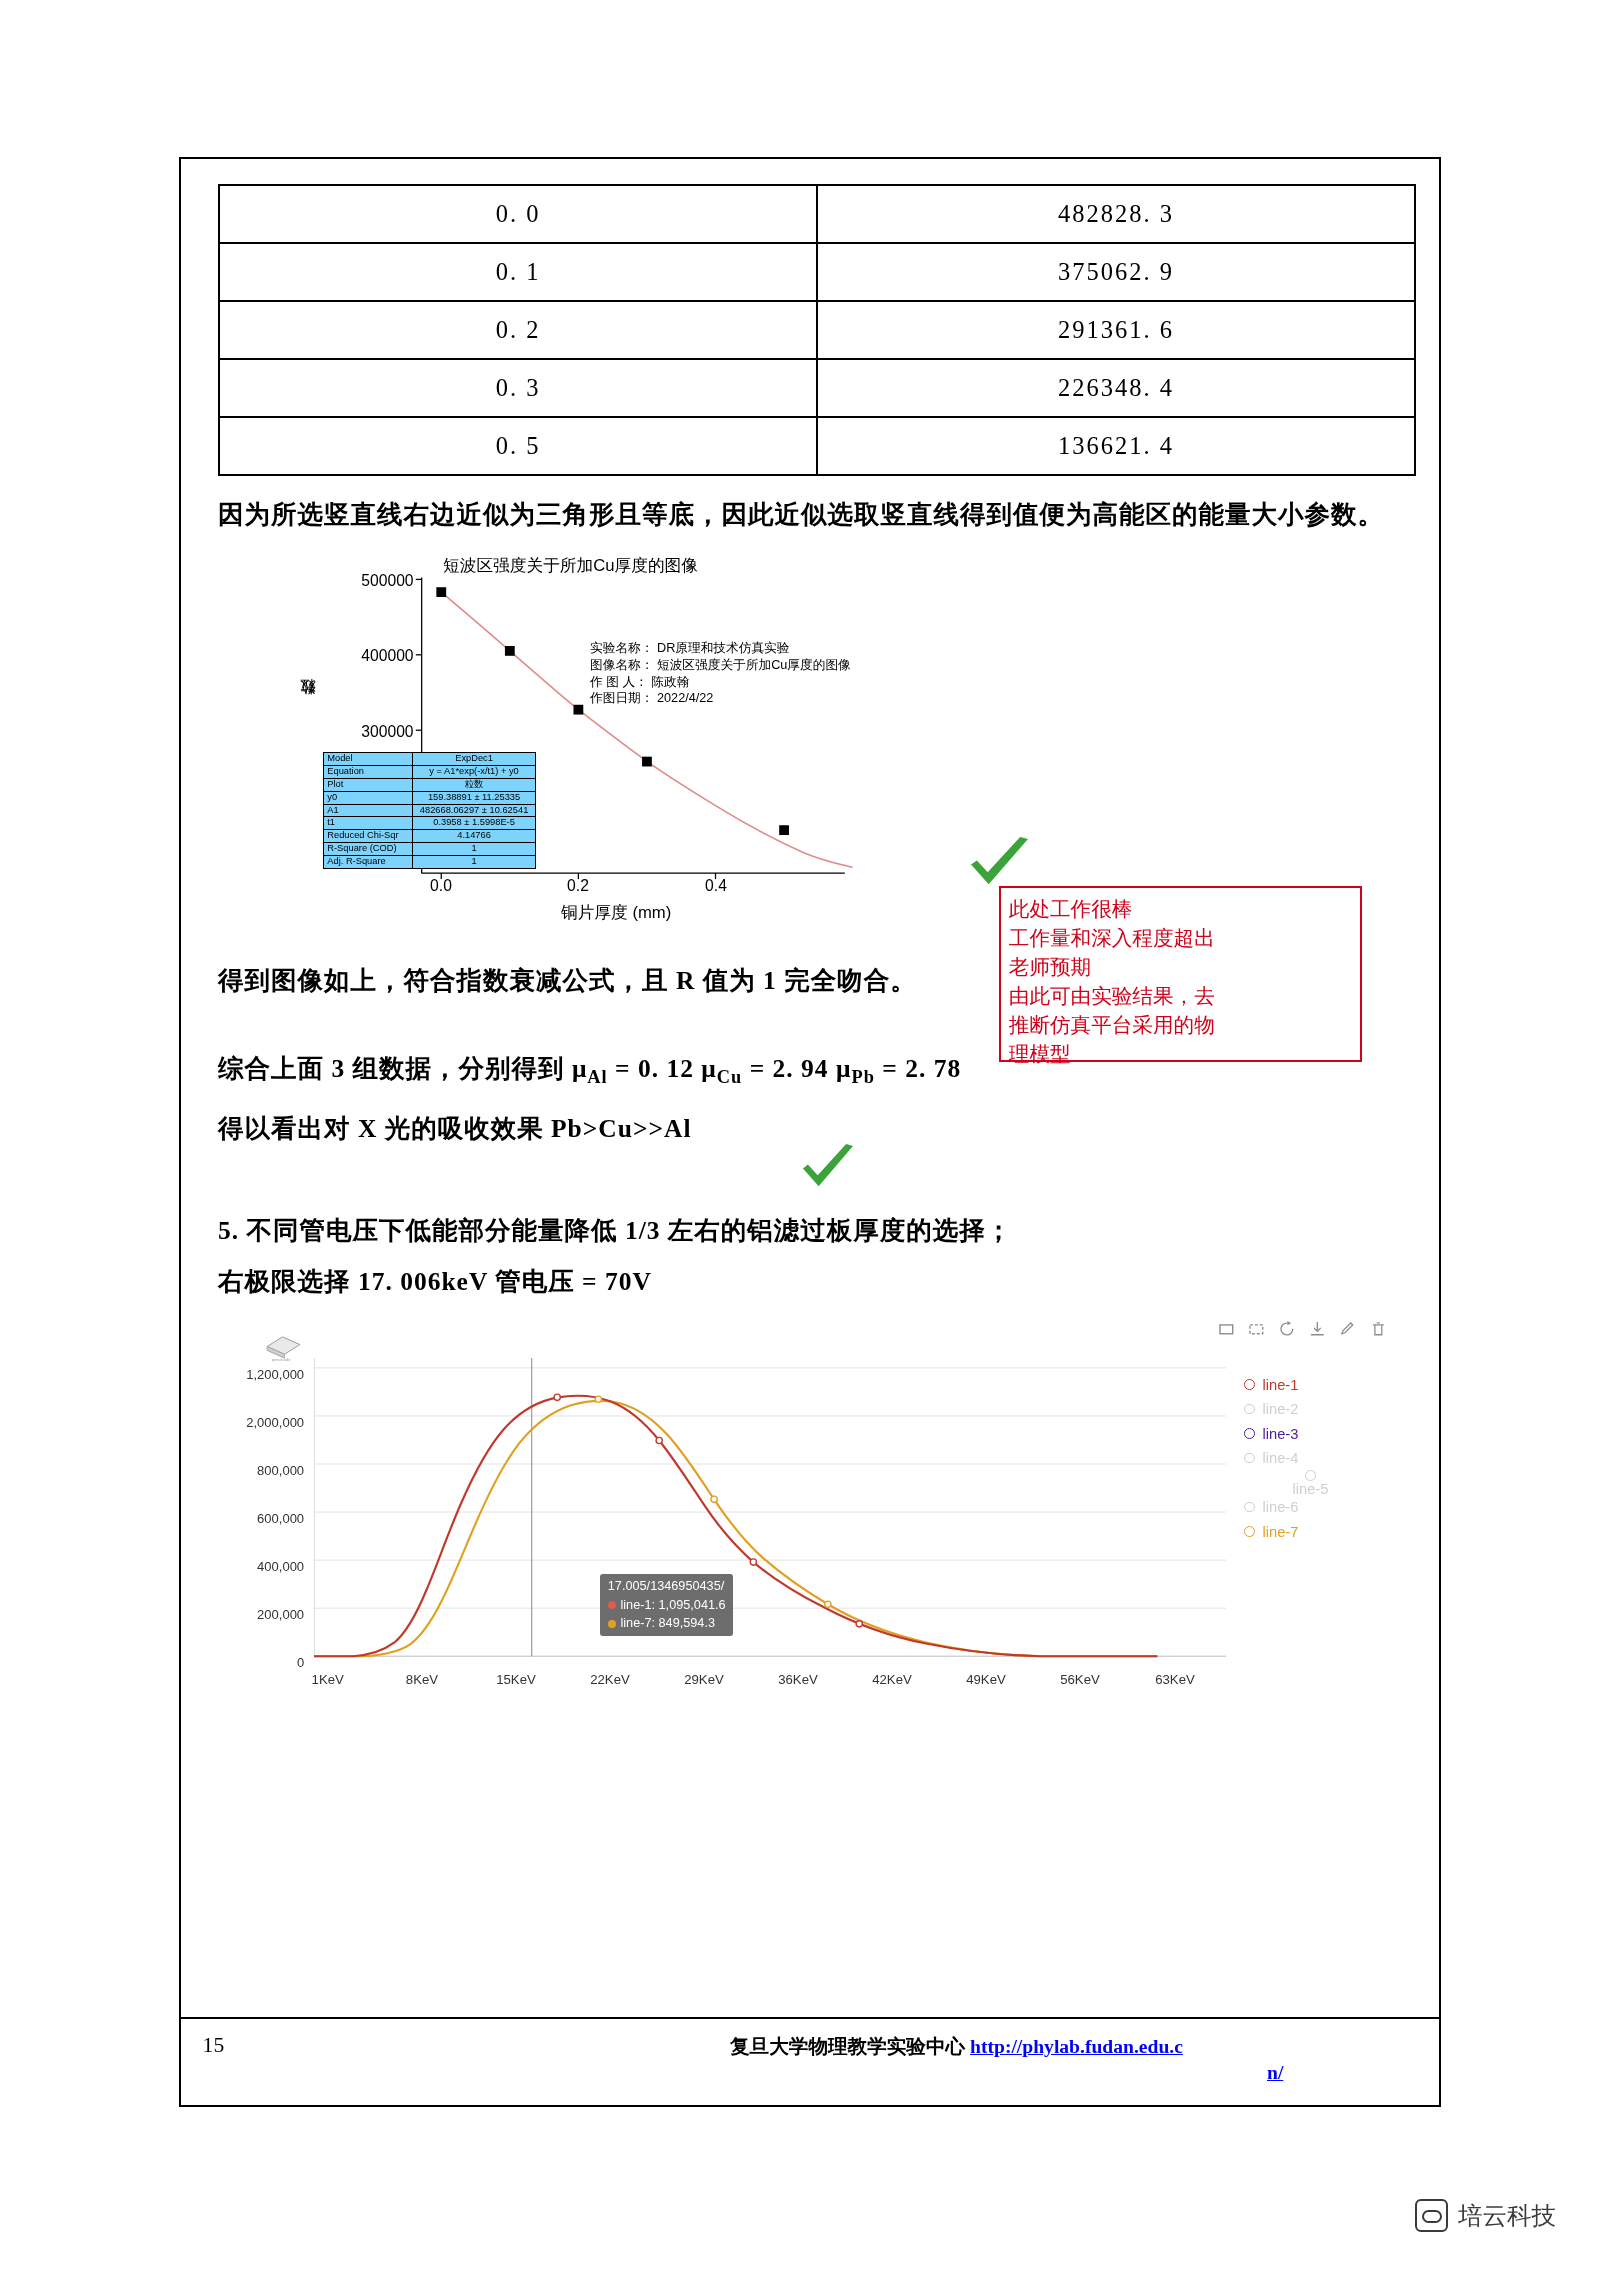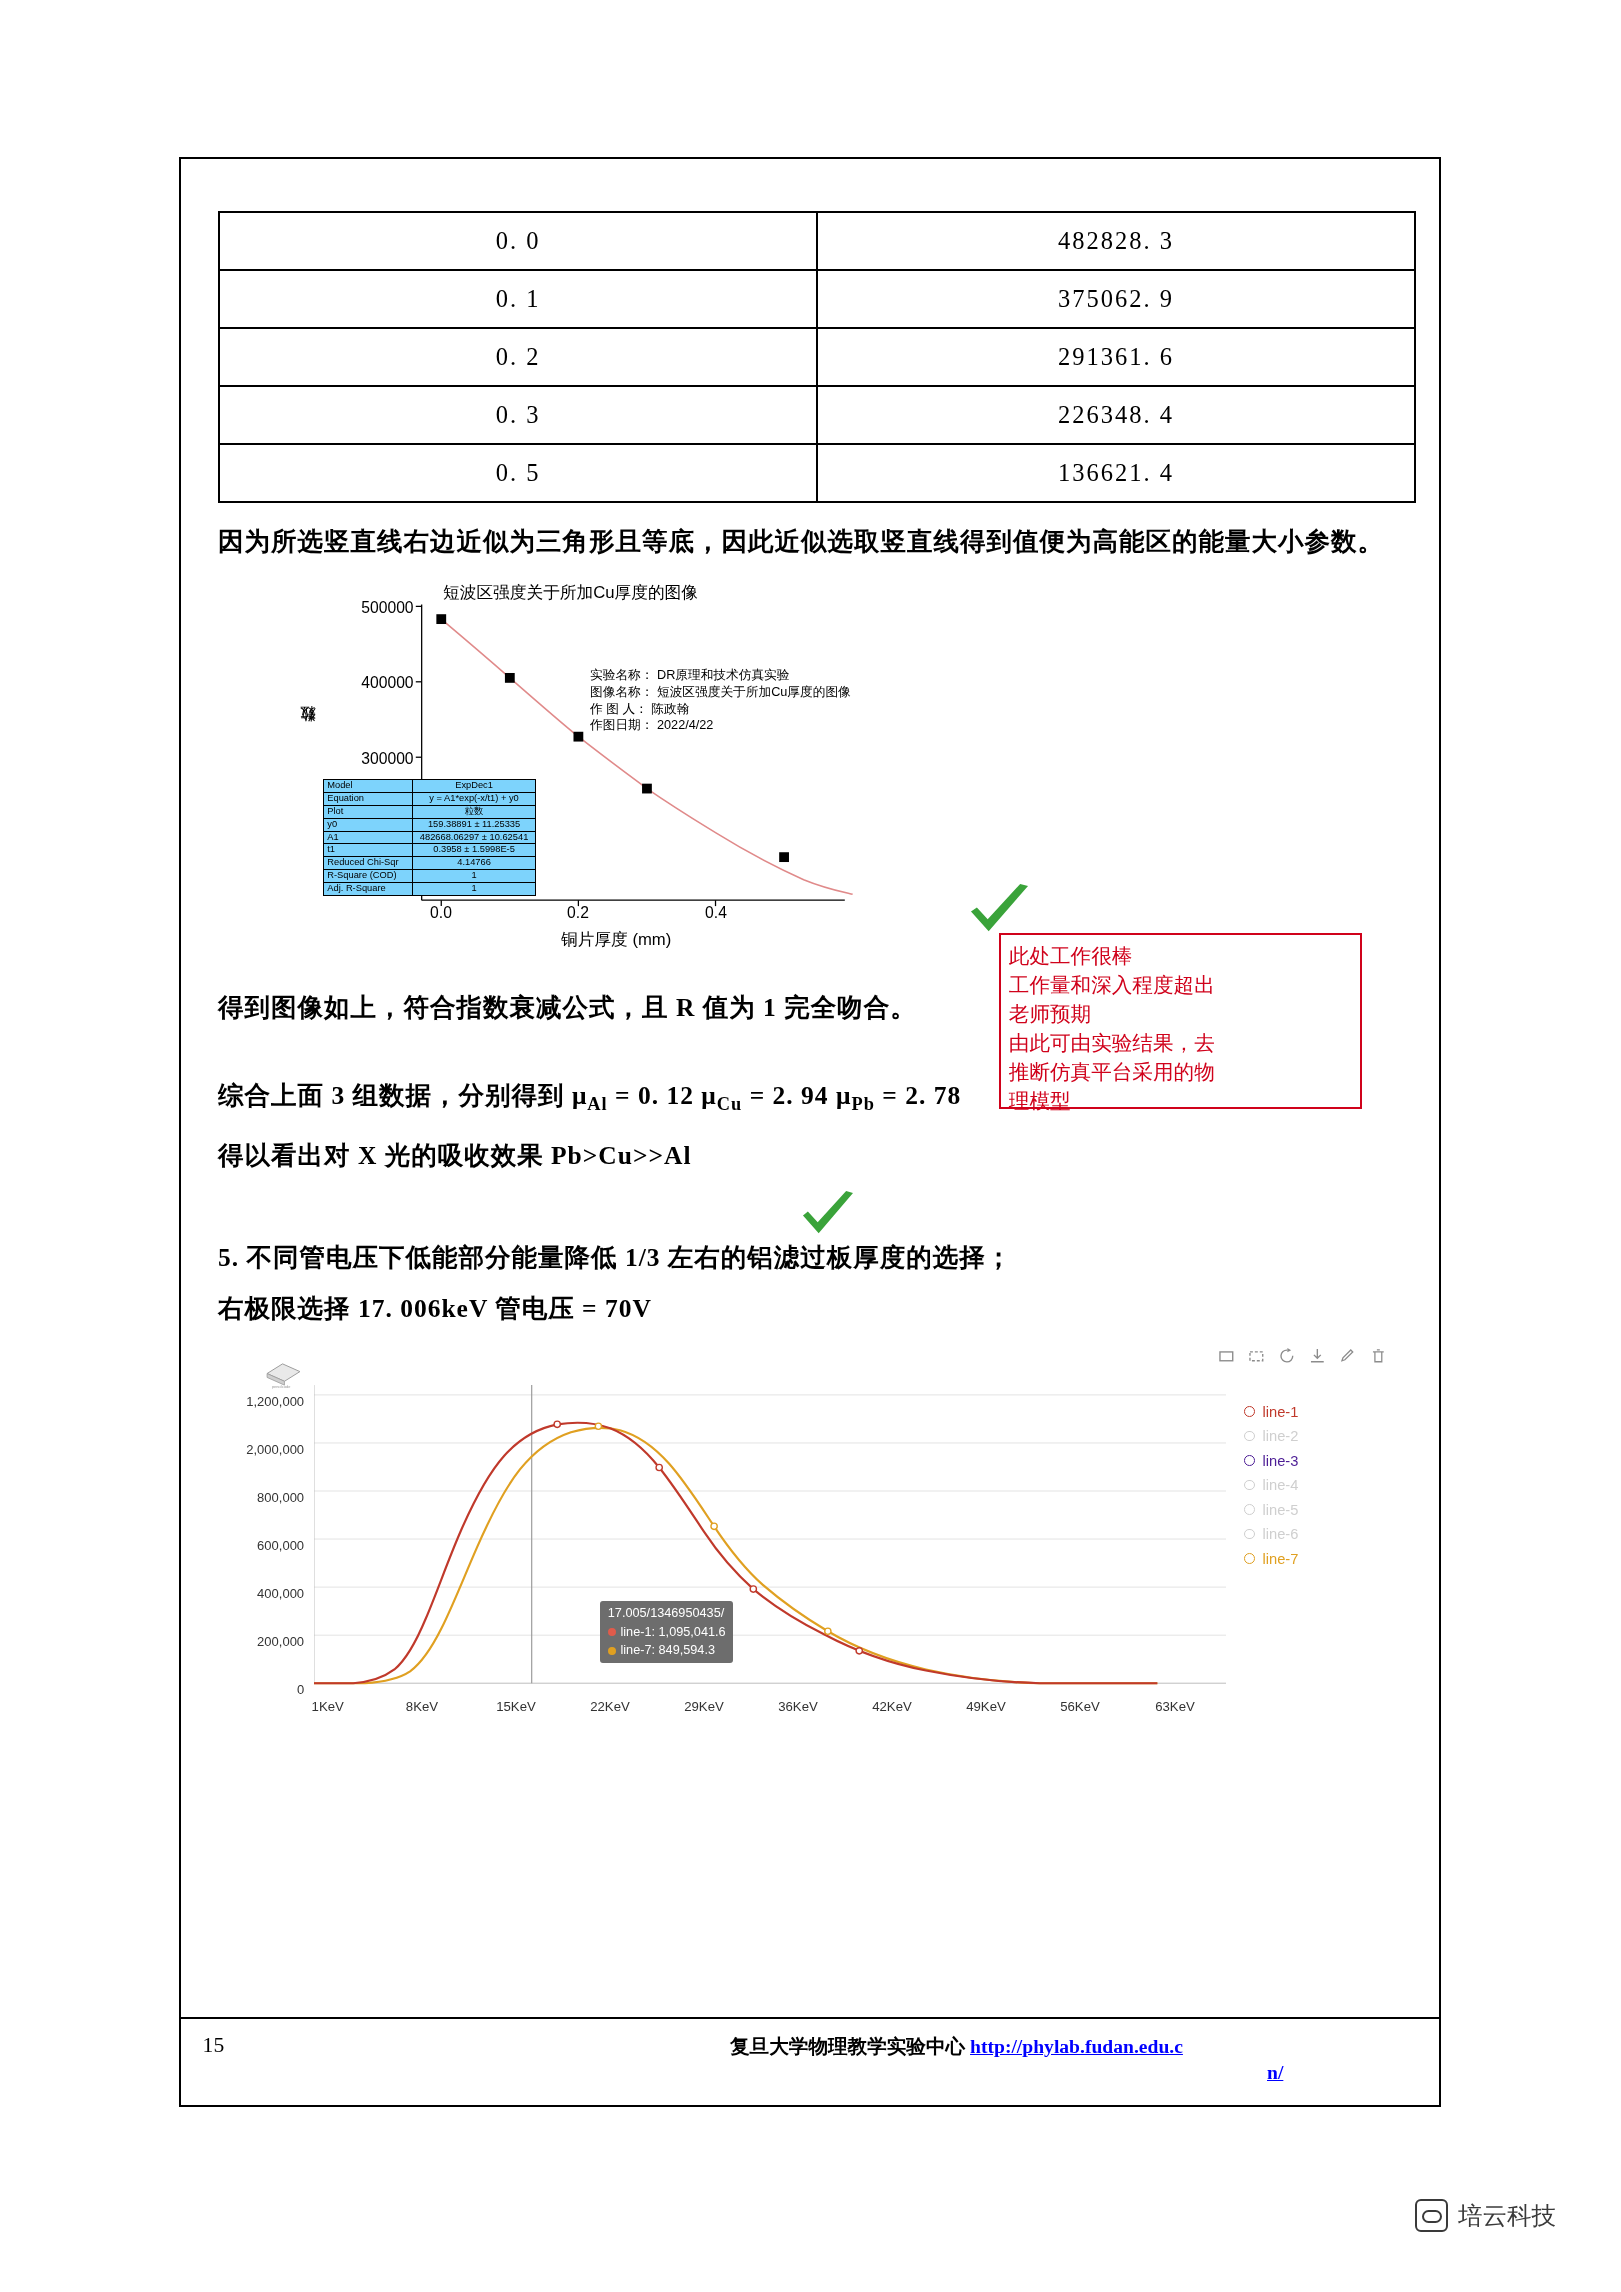--- a/index.html
+++ b/index.html
@@ -21,22 +21,21 @@
     top: 157px;
     width: 1262px;
     height: 1950px;
     border: 2.9px solid #000;
     box-sizing: border-box;
     background: #fff;
   }
   .page-inner {
     position: absolute;
     left: 0; top: 0; right: 0; bottom: 0;
-    padding: 5px 37px 0 37px;
-    margin-top: 47px;
+    padding: 25px 37px 0 37px;
   }
 
   
   table.data-table {
     border-collapse: collapse;
     width: 1188px;
     margin: 0 auto;
     table-layout: fixed;
   }
   table.data-table td {
@@ -569,21 +568,21 @@
               <i></i>
             </span>
         <span>line-3</span>
       </div>
       <div class="pw-legend-row" style="color:#cfcfcf;">
         <span class="mk">
               <i></i>
             </span>
         <span>line-4</span>
       </div>
-      <div class="pw-legend-row" style="color:#cfcfcf;">
+      <div class="pw-legend-row" style="color:#cfcfcf;flex-direction:column;">
         <span class="mk">
               <i></i>
             </span>
         <span>line-5</span>
       </div>
       <div class="pw-legend-row" style="color:#cfcfcf;">
         <span class="mk">
               <i></i>
             </span>
         <span>line-6</span>

